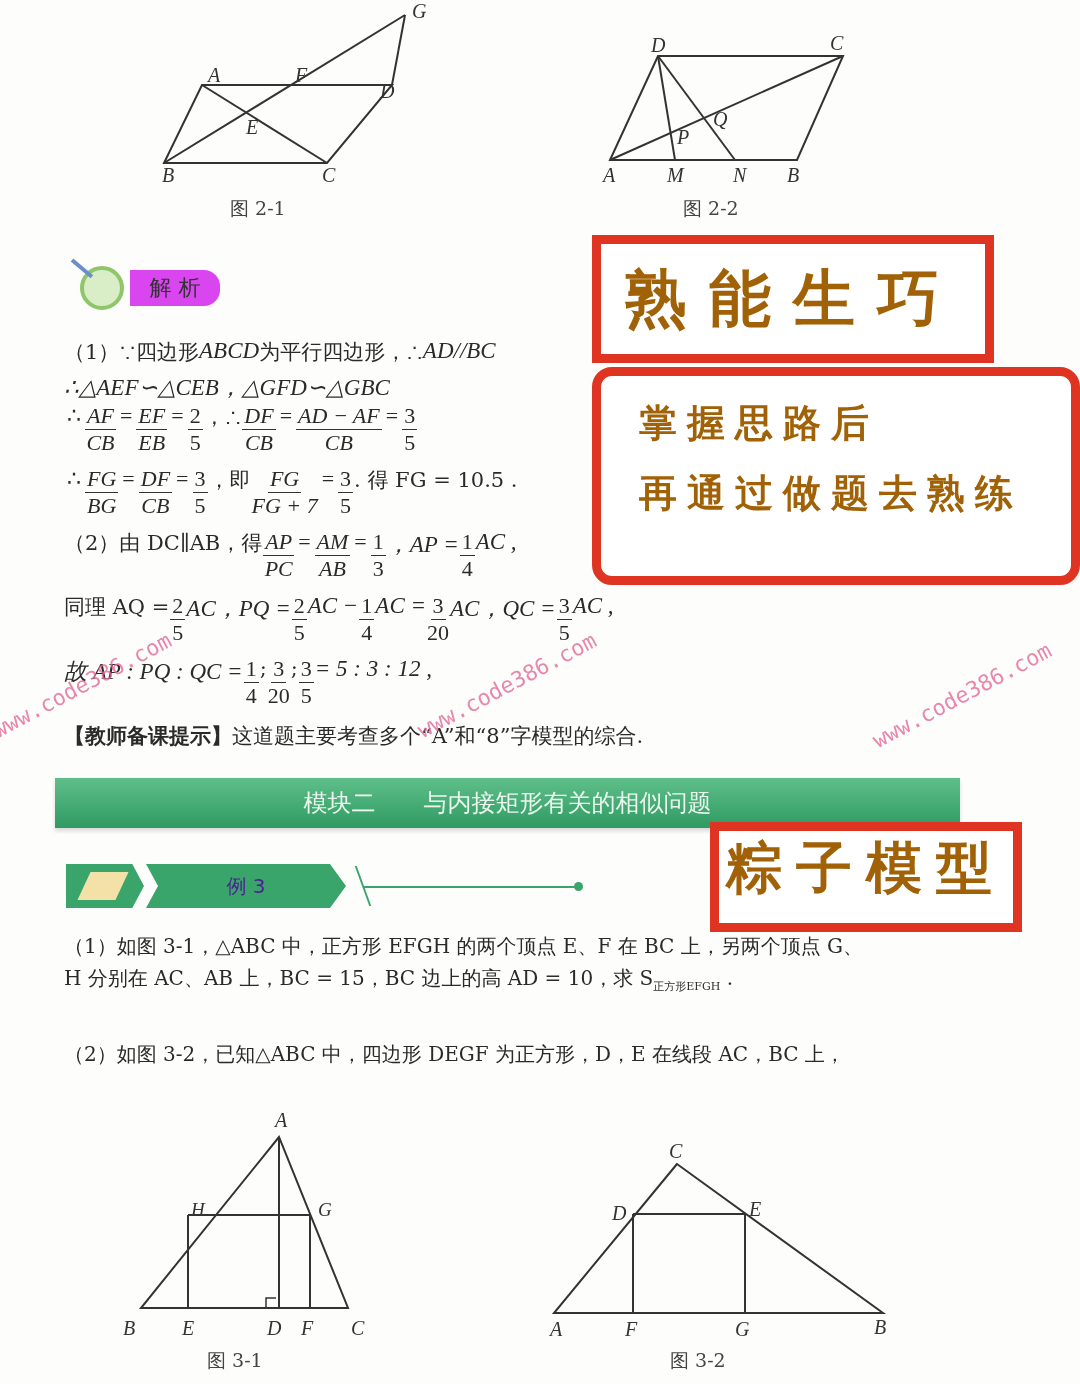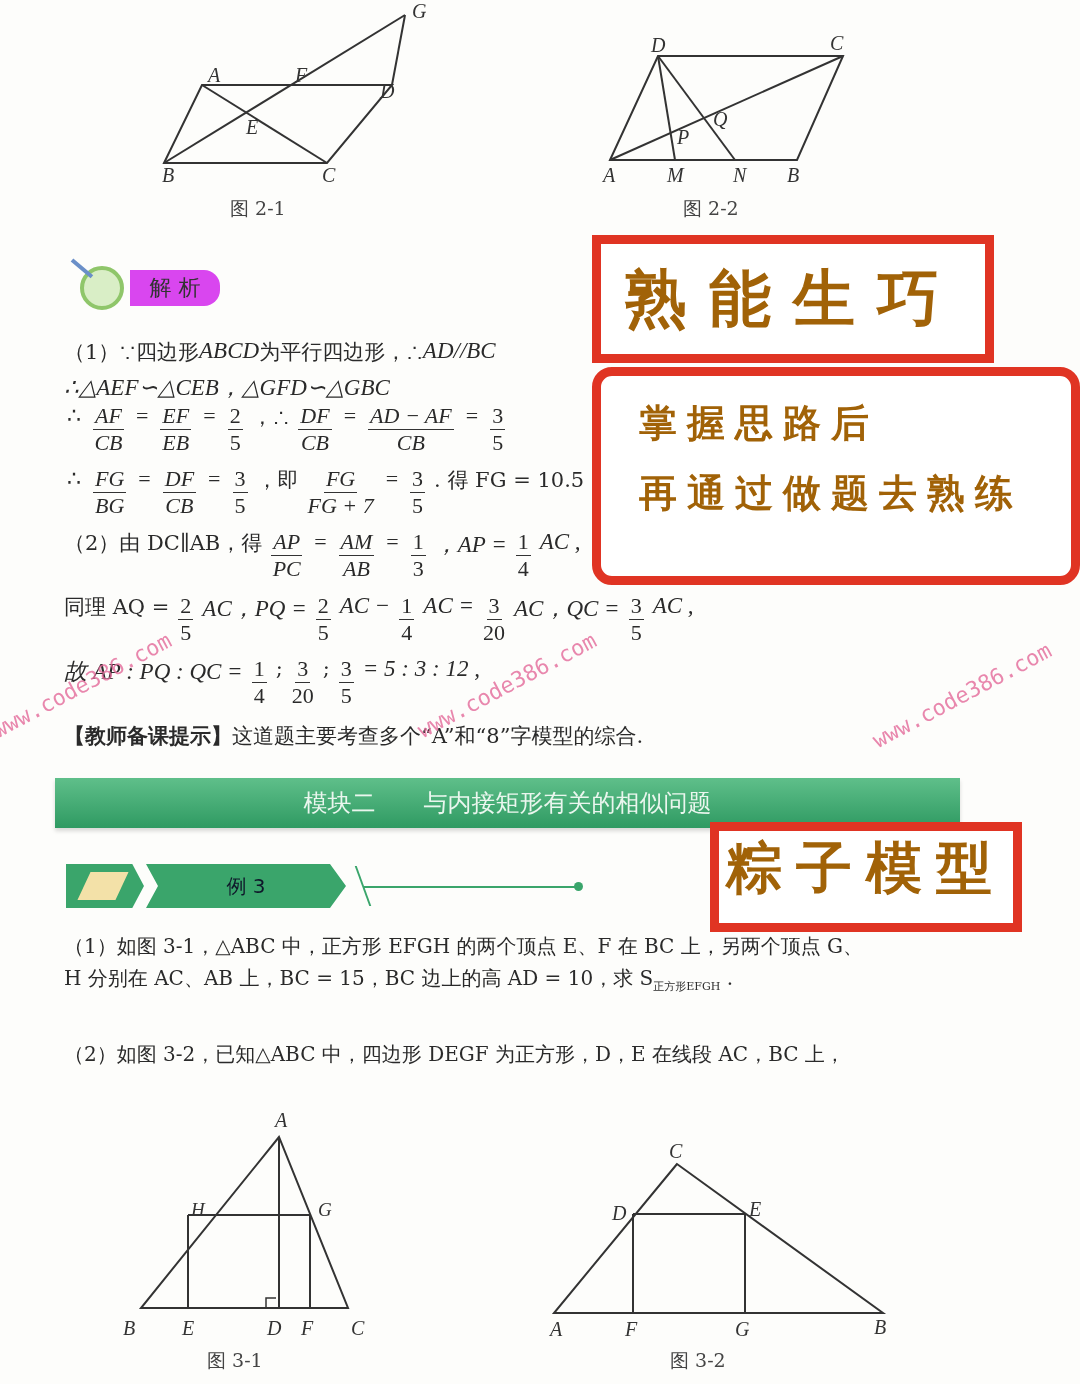--- a/index.html
+++ b/index.html
@@ -3,21 +3,21 @@
 <meta charset="utf-8">
 <style>
   html,body{margin:0;padding:0;}
   body{width:1080px;height:1384px;background:#fdfdfb;position:relative;overflow:hidden;
        font-family:"DejaVu Serif","Liberation Serif",serif;color:#2a2a2a;}
   .abs{position:absolute;}
   svg text{font-family:"Liberation Serif","DejaVu Serif",serif;font-style:italic;font-size:20px;fill:#333;}
   .cap{font-family:"DejaVu Serif",serif;font-size:19px;color:#444;}
   .line{position:absolute;left:64px;font-size:21px;white-space:nowrap;display:flex;align-items:flex-start;}
   .it{font-family:"Liberation Serif",serif;font-style:italic;font-size:23px;}
-  .frac{display:inline-flex;flex-direction:column;align-items:center;margin:0 9px;font-family:"Liberation Serif",serif;font-style:italic;font-size:22px;line-height:26px;}
+  .frac{display:inline-flex;flex-direction:column;align-items:center;margin:0 1px;font-family:"Liberation Serif",serif;font-style:italic;font-size:22px;line-height:26px;}
   .frac .n{border-bottom:1.5px solid #333;padding:0 2px;}
   .frac.up{font-style:normal;}
   .eq{font-family:"Liberation Serif",serif;font-size:22px;margin:0 3px;}
   .red-box{position:absolute;border:9px solid #e03423;box-sizing:border-box;background:#fff;}
   .red-text{color:#a16207;font-family:"DejaVu Serif",serif;font-weight:bold;}
   .banner{position:absolute;left:55px;top:778px;width:905px;height:50px;border-radius:0;
           background:linear-gradient(#5fbf8a,#2f9a62);box-shadow:0 3px 4px rgba(0,0,0,0.15);
           color:#eaf6ee;font-size:24px;display:flex;align-items:center;justify-content:center;font-family:"DejaVu Sans",sans-serif;}
   .wm{position:absolute;color:#e46a9a;font-family:"DejaVu Sans Mono",monospace;font-size:22px;opacity:.8;transform:rotate(-28deg);transform-origin:left bottom;white-space:nowrap;}
   .para{position:absolute;left:64px;font-size:20px;line-height:32px;white-space:nowrap;}
@@ -221,21 +221,21 @@
 
 <div class="wm" style="left:0;top:718px">www.code386.com</div>
 <div class="wm" style="left:425px;top:718px">www.code386.com</div>
 <div class="wm" style="left:880px;top:728px">www.code386.com</div>
 
 <div class="banner">模块二　　与内接矩形有关的相似问题</div>
 
 <div class="abs" style="left:66px;top:862px;width:530px;height:50px;">
   <div style="position:absolute;left:0;top:2px;width:78px;height:44px;background:#3aa56b;clip-path:polygon(0 0,85% 0,100% 50%,85% 100%,0 100%);"></div>
   <div style="position:absolute;left:18px;top:10px;width:38px;height:28px;background:#f3e1a8;transform:skewX(-25deg);"></div>
-  <div style="position:absolute;left:80px;top:2px;width:200px;height:44px;background:#3aa56b;color:#0f172a;font-size:20px;line-height:44px;text-align:center;font-family:'DejaVu Sans',sans-serif;clip-path:polygon(0 0,92% 0,100% 50%,92% 100%,0 100%,6% 50%);">例 3</div>
+  <div style="position:absolute;left:80px;top:2px;width:200px;height:44px;background:#3aa56b;color:#4c1d95;font-size:20px;line-height:44px;text-align:center;font-family:'DejaVu Sans',sans-serif;clip-path:polygon(0 0,92% 0,100% 50%,92% 100%,0 100%,6% 50%);">例 3</div>
   <div style="position:absolute;left:282px;top:4px;width:14px;height:40px;border-right:2px solid #3aa56b;transform:skewX(20deg);"></div>
   <div style="position:absolute;left:298px;top:24px;width:214px;height:2px;background:#3aa56b;"></div>
   <div style="position:absolute;left:508px;top:20px;width:9px;height:9px;border-radius:50%;background:#3aa56b;"></div>
 </div>
 
 <div class="red-box" style="left:710px;top:822px;width:312px;height:110px;display:flex;align-items:flex-start;justify-content:center;">
   <span class="red-text" style="font-size:56px;letter-spacing:14px;">粽子模型</span>
 </div>
 
 <div class="para" style="top:930px">

